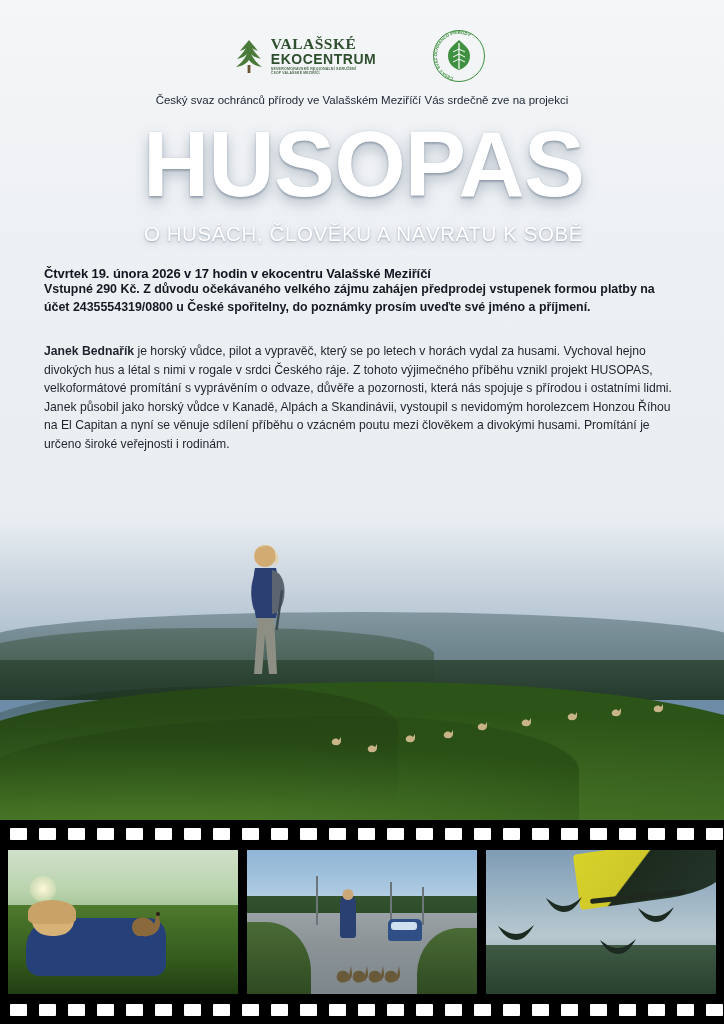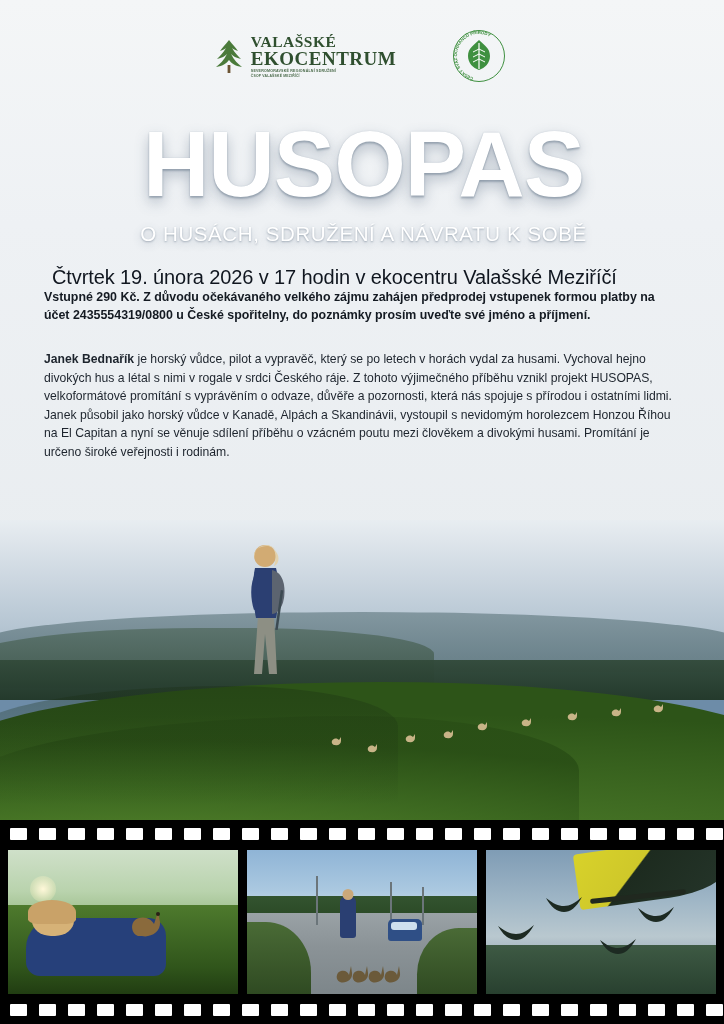--- a/index.html
+++ b/index.html
@@ -38,22 +38,22 @@
   .logo-valasske {
     display: flex; align-items: center; gap: 7px;
   }
   .tree-icon { width: 30px; height: 36px; display:block; }
   .logo-valasske-text { line-height: 1; }
   .lv-line1 {
     font-size: 15.5px; font-weight: bold; letter-spacing: 0.5px;
     color: #2f4f2f; font-family: "Liberation Serif", serif;
   }
   .lv-line2 {
-    font-size: 19px; font-weight: bold; letter-spacing: 0.5px;
-    color: #2f4f2f; font-family: Liberation Serif, serif;
+    font-size: 14px; font-weight: bold; letter-spacing: 0.5px;
+    color: #2f4f2f; font-family: Liberation Sans, sans-serif;
   }
   .lv-line3 {
     font-size: 3.6px; color: #4a6a4a; letter-spacing: 0.2px; margin-top: 2px;
     font-family: "Liberation Sans", sans-serif; font-weight:bold;
   }
   .lv-line4 {
     font-size: 3.4px; color: #4a6a4a; letter-spacing: 0.2px; margin-top: 1px;
     font-family: "Liberation Sans", sans-serif; font-weight:bold;
   }
   .logo-csop { position: relative; width: 62px; height: 52px; }
@@ -105,25 +105,24 @@
     text-shadow: 0 1px 2px rgba(80,100,120,0.45), 0 3px 8px rgba(70,90,115,0.3);
   }
 
   
   .textblock {
     position: absolute;
     left: 44px; right: 42px;
     top: 266px;
   }
   .date-line {
-    font-size: 20px;
-    font-weight: normal;
+    font-size: 13px;
+    font-weight: bold;
     color: #10161f;
     letter-spacing: -0.1px;
-    margin-left: 8px;
   }
   .price-para {
     font-size: 12.4px;
     font-weight: bold;
     color: #141a22;
     line-height: 17.5px;
   }
   .body-para {
     margin-top: 26px;
     font-size: 12.2px;
@@ -274,24 +273,25 @@
         </svg>
         <svg class="csop-leaf" viewBox="0 0 30 32">
           <path d="M15 1 C10 6 4 9 4 17 C4 24 9 29 15 31 C21 29 26 24 26 17 C26 9 20 6 15 1 Z" fill="#3f9040"></path>
           <path d="M15 4 L15 30" stroke="#ffffff" stroke-width="1.2"></path>
           <path d="M15 10 L9 13 M15 15 L9 18 M15 20 L9 23 M15 10 L21 13 M15 15 L21 18 M15 20 L21 23" stroke="#ffffff" stroke-width="1"></path>
         </svg>
       </div>
 
     </div>
 
+    <div class="invite">Český svaz ochránců přírody ve Valašském Meziříčí Vás srdečně zve na projekci</div>
 
     <div class="title-wrap">
       <div class="title">HUSOPAS</div>
-      <div class="subtitle">O HUSÁCH, SDRUŽENÍ A NÁVRATU K SOBĚ</div>
+      <div class="subtitle">O HUSÁCH, ČLOVĚKU A NÁVRATU K SOBĚ</div>
     </div>
 
     <div class="textblock">
       <div class="date-line">Čtvrtek 19. února 2026 v 17 hodin v ekocentru Valašské Meziříčí</div>
       <div class="price-para">Vstupné 290 Kč. Z důvodu očekávaného velkého zájmu zahájen předprodej vstupenek formou platby na účet 2435554319/0800 u České spořitelny, do poznámky prosím uveďte své jméno a příjmení.</div>
       <p class="body-para"><b>Janek Bednařík</b><span> je horský vůdce, pilot a vypravěč, který se po letech v horách vydal za husami. Vychoval hejno divokých hus a létal s nimi v rogale v srdci Českého ráje. Z tohoto výjimečného příběhu vznikl projekt HUSOPAS, velkoformátové promítání s vyprávěním o odvaze, důvěře a pozornosti, která nás spojuje s přírodou i ostatními lidmi. Janek působil jako horský vůdce v Kanadě, Alpách a Skandinávii, vystoupil s nevidomým horolezcem Honzou Říhou na El Capitan a nyní se věnuje sdílení příběhu o vzácném poutu mezi člověkem a divokými husami. Promítání je určeno široké veřejnosti i rodinám.</span></p>
     </div>
   </div>
 
   <div class="hero">

